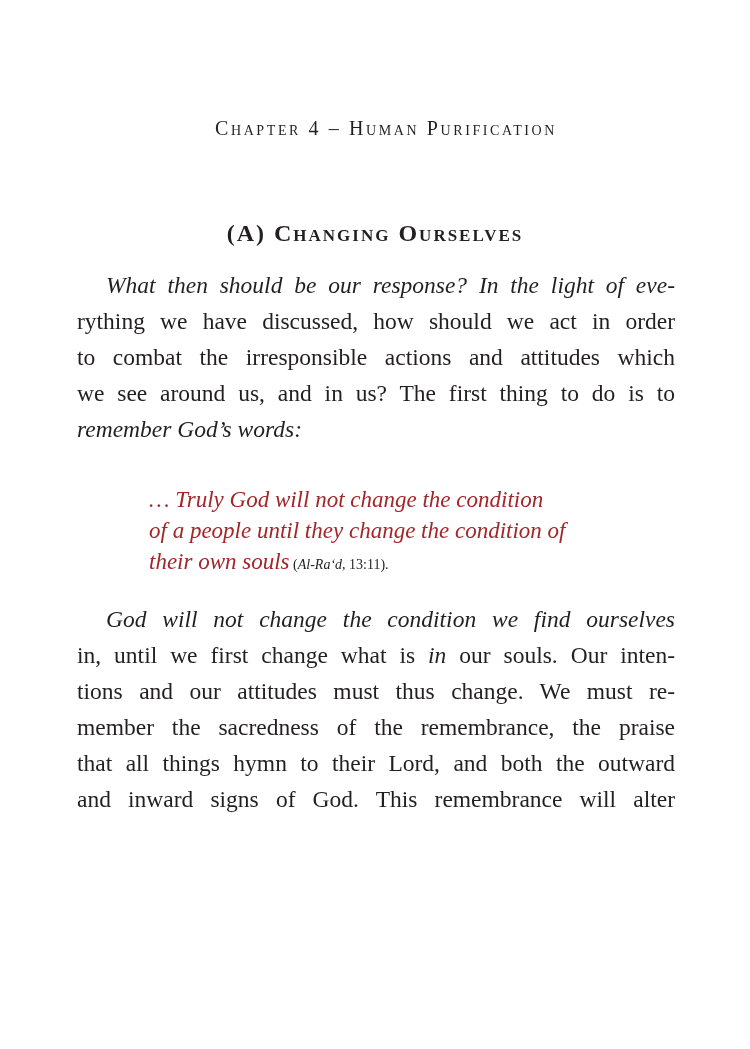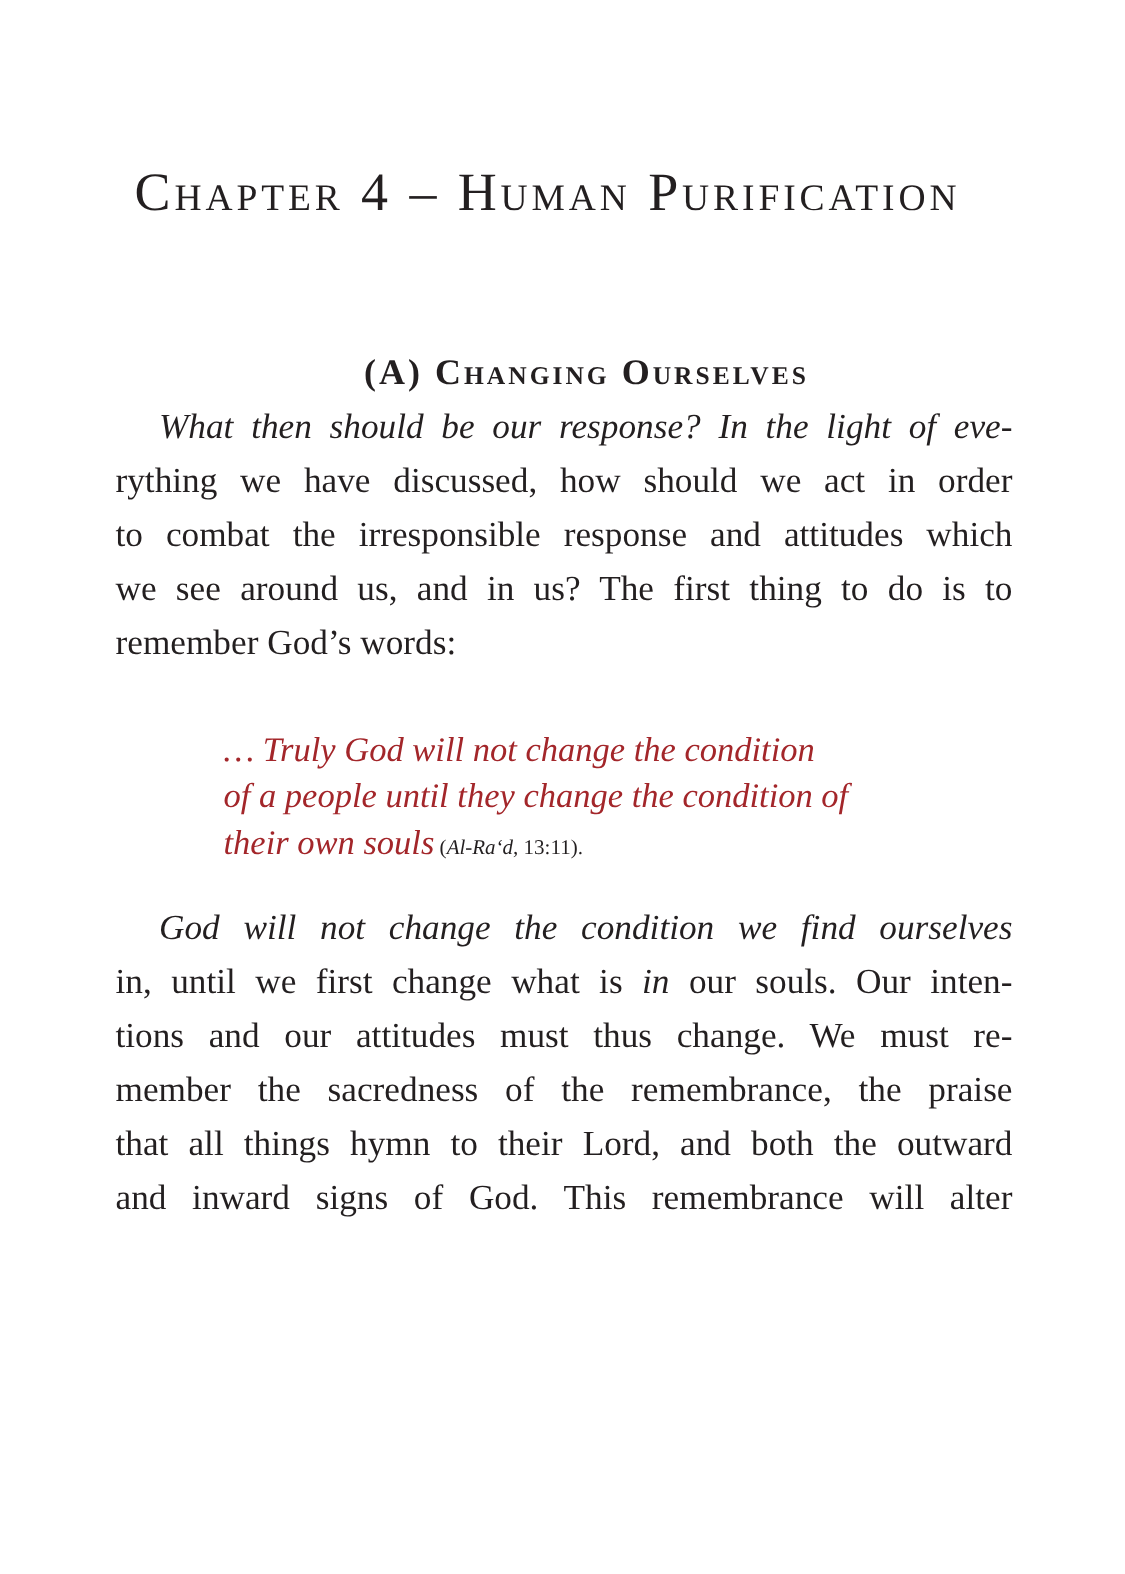--- a/index.html
+++ b/index.html
@@ -16,59 +16,59 @@
       color: #231f20;
     }
     .page {
       position: absolute;
       left: 0; top: 0;
       width: 750px; height: 1049px;
       background: #ffffff;
     }
     .chapter-title {
       position: absolute;
-      left: 50px;
+      left: 71px;
       width: 630px;
       text-align: center;
       font-variant: small-caps;
-      font-size: 36px;
+      font-size: 20px;
       letter-spacing: 2.6px;
       line-height: 38px;
       color: #231f20;
       margin: 0;
       font-weight: normal;
     }
     .chapter-title.l1 { top: 109px; }
     .chapter-title.l2 { top: 145px; }
     .section-title {
       position: absolute;
       top: 218px;
       left: 60px;
       width: 630px;
       text-align: center;
       font-variant: small-caps;
       font-size: 24px;
       letter-spacing: 2px;
       font-weight: bold;
       line-height: 30px;
       color: #231f20;
-      margin: 16px;
+      margin: 0;
     }
     .line {
       position: absolute;
       left: 77px;
       width: 598px;
       font-size: 23.5px;
       line-height: 30px;
       white-space: nowrap;
       text-align: justify;
       text-align-last: justify;
     }
     .line.indent { left: 106px; width: 569px; font-style: italic; }
-    .line.last { text-align-last: left; }
+    .line.last { text-align-last: left; font-style: italic; }
     .quote {
       position: absolute;
       left: 149px;
       font-style: italic;
       color: #a3262a;
       font-size: 23px;
       line-height: 30px;
       white-space: nowrap;
     }
     .cite { font-style: normal; color: #231f20; font-size: 14px; }
@@ -88,21 +88,21 @@
 
 <div class="page">
 
   <h1 class="chapter-title l1">Chapter 4 – Human Purification</h1>
 
   <h2 class="section-title">(A) Changing Ourselves</h2>
 
   <div>
     <div class="line indent" style="top:270px;">What then should be our response? In the light of eve-</div>
     <div class="line" style="top:306px;">rything we have discussed, how should we act in order</div>
-    <div class="line" style="top:342px;">to combat the irresponsible response and attitudes which</div>
+    <div class="line" style="top:342px;">to combat the irresponsible actions and attitudes which</div>
     <div class="line" style="top:378px;">we see around us, and in us? The first thing to do is to</div>
     <div class="line last" style="top:414px;">remember God’s words:</div>
   </div>
 
   <div>
     <div class="quote" style="top:485px;">… Truly God will not change the condition</div>
     <div class="quote" style="top:516px;">of a people until they change the condition of</div>
     <div class="quote" style="top:547px;">
       <span>their own souls</span><span class="cite"><span> (</span><i>Al-Ra‘d</i><span>, 13:11).</span></span>
     </div>

